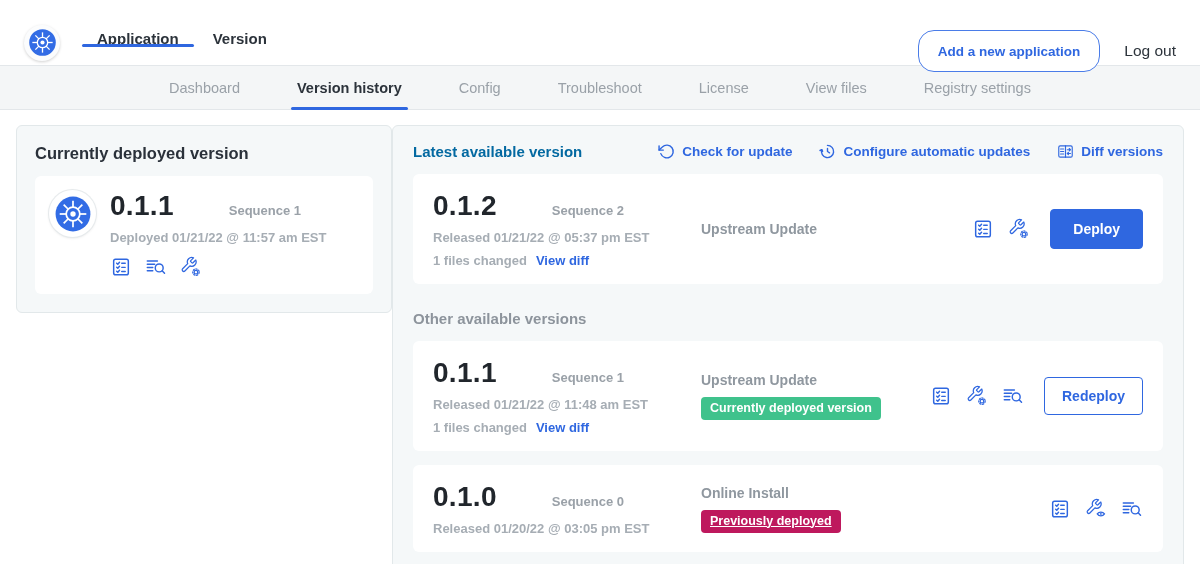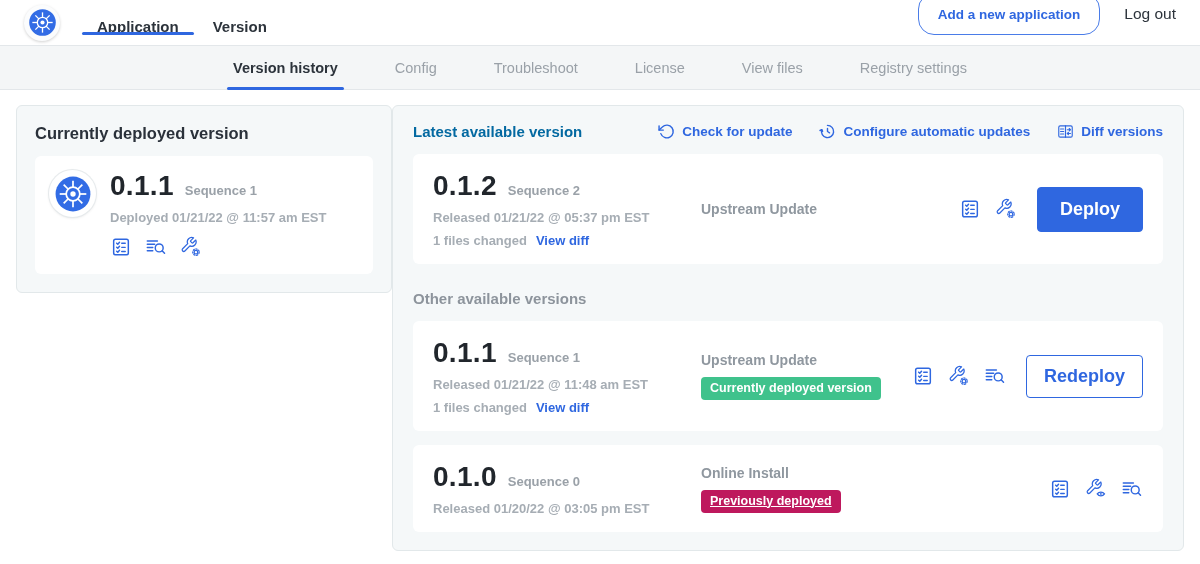--- a/index.html
+++ b/index.html
@@ -3,21 +3,21 @@
 <meta charset="utf-8">
 <style>
   * { box-sizing: border-box; }
   html,body { margin:0; padding:0; }
   body {
     width:1200px; height:564px; overflow:hidden;
     background:#fff; color:#323a43;
     font-family:"Liberation Sans", sans-serif;
   }
   
-  .topbar { height:45px; display:flex; align-items:flex-end; padding:10px 24px; background:#fff; }
+  .topbar { height:45px; display:flex; align-items:flex-start; padding:10px 24px; background:#fff;margin-top:20px; }
   .logo-badge {
     width:36px; height:36px; border-radius:50%; background:#fbfcfd; align-self:center;
     box-shadow:0 1px 3px rgba(0,0,0,.18); display:flex; align-items:center; justify-content:center;
     margin-right:20px;
   }
   .logo-badge svg { width:29px; height:29px; }
   .top-tabs { display:flex; }
   .top-tab {
     display:flex; align-items:center; padding:0 17px; font-size:15px; font-weight:700;
     color:#2c333b; cursor:pointer; position:relative;
@@ -54,21 +54,21 @@
   .deployed-title { font-size:16.5px; font-weight:800; color:#2a313a; }
   .deployed-card { background:#fff; border-radius:6px; padding:14px 16px 16px 14px; margin-top:13px; display:flex; gap:14px; }
   .logo-ring {
     width:47px; height:47px; border-radius:50%; background:#fff; flex:0 0 auto;
     box-shadow:0 0 0 1px #e6eaec, 0 1px 3px rgba(0,0,0,.12);
     display:flex; align-items:center; justify-content:center;
   }
   .logo-ring svg { width:38px; height:38px; }
   .version-row { display:flex; align-items:baseline; gap:11px; }
   .version-big { font-size:28px; font-weight:700; color:#21262c; letter-spacing:.3px; }
-  .seq { font-size:13px; color:#9aa1a8; font-weight:600; }
+  .seq { font-size:13px; color:#9aa1a8; font-weight:600;margin-left:44px; }
   .muted { font-size:13px; color:#a6adb4; font-weight:600; }
   .deployed-card .muted { margin-top:8px; }
   .icon-row { display:flex; align-items:center; gap:13px; margin-top:11px; }
   .icon { width:22px; height:22px; color:#2f67e0; cursor:pointer; display:block; }
   
   .available-panel { flex:1; padding:17px 20px 18px 20px; }
   .ap-header { display:flex; align-items:center; }
   .ap-title { font-size:15px; color:#0369a1; font-weight:600; }
   .ap-actions { margin-left:auto; display:flex; align-items:center; gap:27px; }
   .ap-action { display:flex; align-items:center; gap:7px; color:#2f67e0; font-size:13.5px; font-weight:700; cursor:pointer; }
@@ -80,21 +80,21 @@
   .vc-mid { flex:1; display:flex; flex-direction:column; gap:9px; padding-left:16px; }
   .source-label { font-size:14px; font-weight:700; color:#8f979f; }
   .badge {
     display:inline-block; width:fit-content; padding:4px 9px 5px 9px; border-radius:4px;
     color:#fff; font-size:12.5px; font-weight:700;
   }
   .badge.green { background:#3fc28c; }
   .badge.gray  { background:#be185d;text-decoration:underline; }
   .vc-right { display:flex; align-items:center; gap:14px; flex:0 0 auto; }
   .vc-right .btn { margin-left:6px; }
-  .btn { font-family:"Liberation Sans", sans-serif; font-size:18px; font-weight:700; border-radius:4px; cursor:pointer; }
+  .btn { font-family:"Liberation Sans", sans-serif; font-size:14px; font-weight:700; border-radius:4px; cursor:pointer; }
   .btn.solid  { background:#2f67e0; color:#fff; border:1px solid #2f67e0; padding:11px 22px; }
   .btn.outline{ background:#fff; color:#2f67e0; border:1px solid #2f67e0; padding:10px 17px; }
   .files-row { display:flex; align-items:baseline; gap:9px; }
   .view-diff { color:#2f67e0; font-weight:700; font-size:13px; cursor:pointer; }
   .other-title { font-size:15px; color:#8d949c; font-weight:600; margin-top:26px; }
   .card-012 { min-height:99px; }
   .card-010 { min-height:86px; }
 </style>
 </head>
 <body>
@@ -172,20 +172,21 @@
     <div class="top-tab active">Application</div>
     <div class="top-tab">Version</div>
   </nav>
   <div class="top-right">
     <button class="add-app-btn">Add a new application</button>
     <div class="logout">Log out</div>
   </div>
 </header>
 
 <nav class="subnav">
+  <div class="subtab">Dashboard</div>
   <div class="subtab active">Version history</div>
   <div class="subtab">Config</div>
   <div class="subtab">Troubleshoot</div>
   <div class="subtab">License</div>
   <div class="subtab">View files</div>
   <div class="subtab">Registry settings</div>
 </nav>
 
 <main>
 

